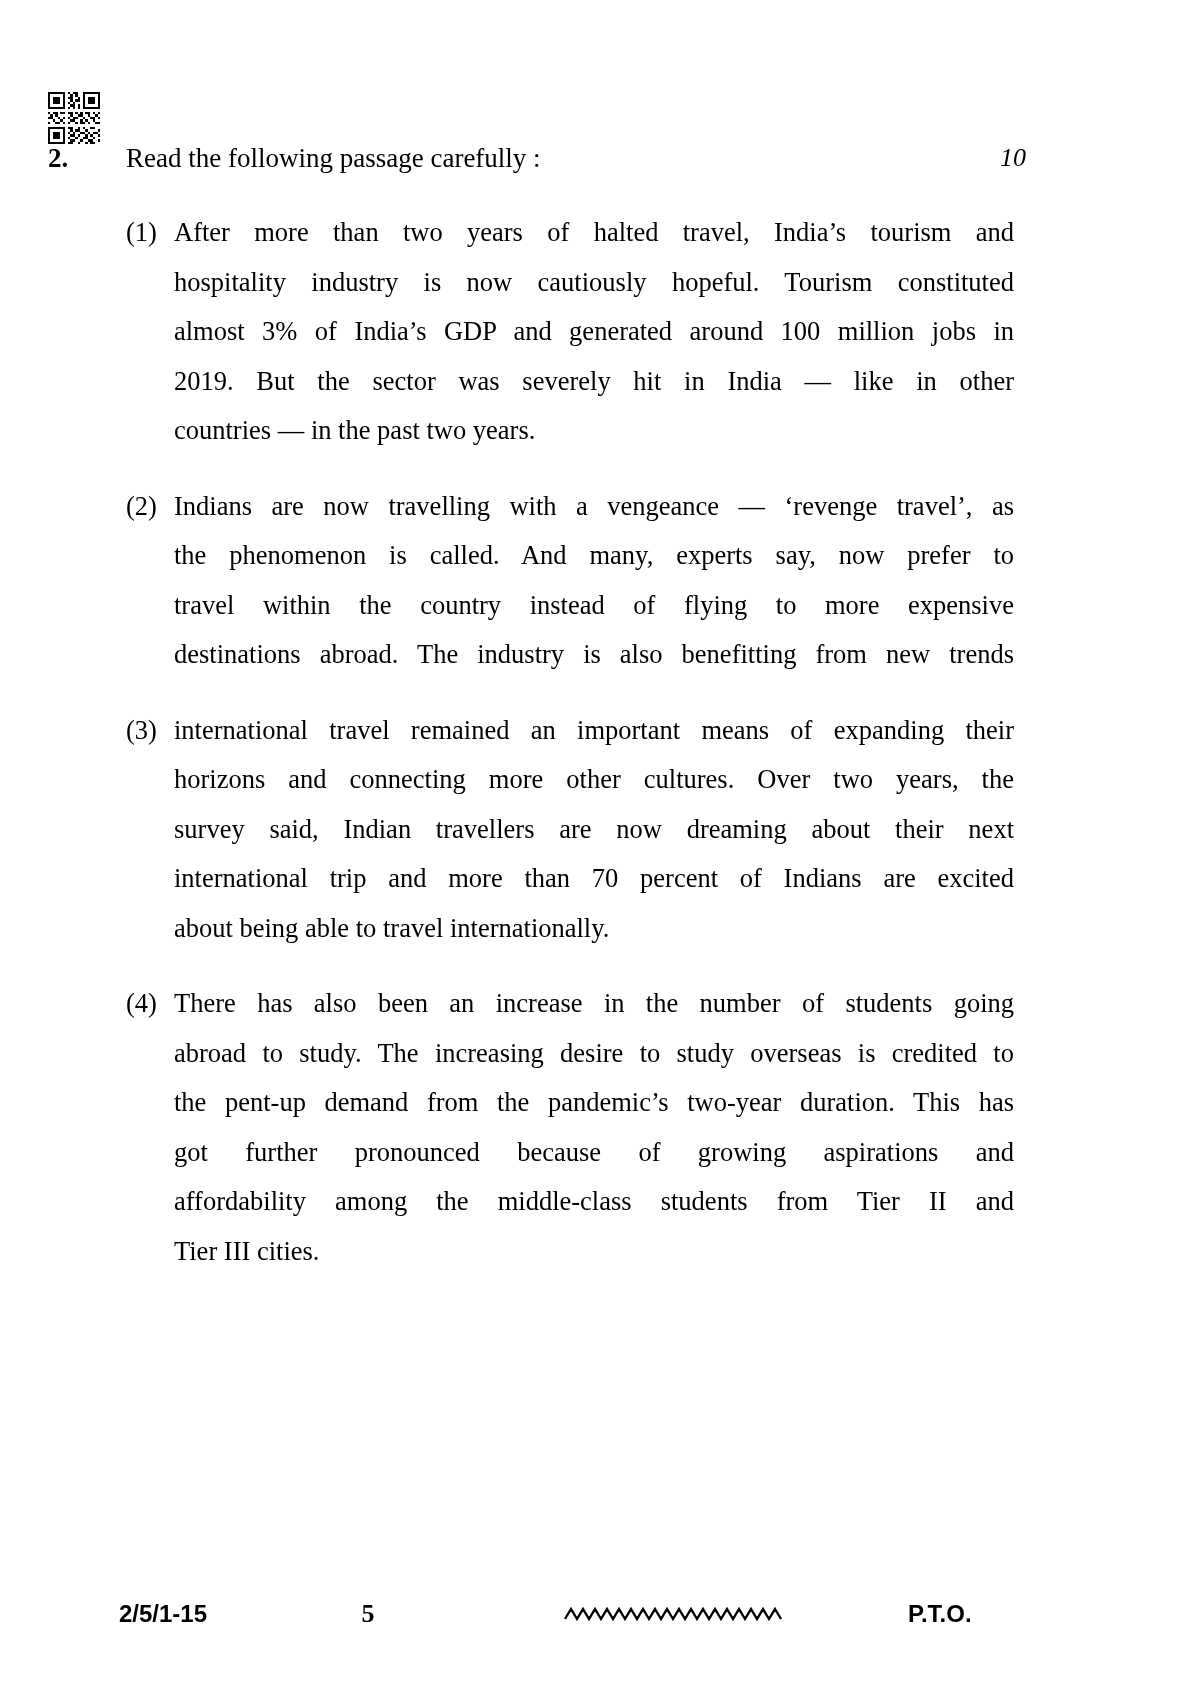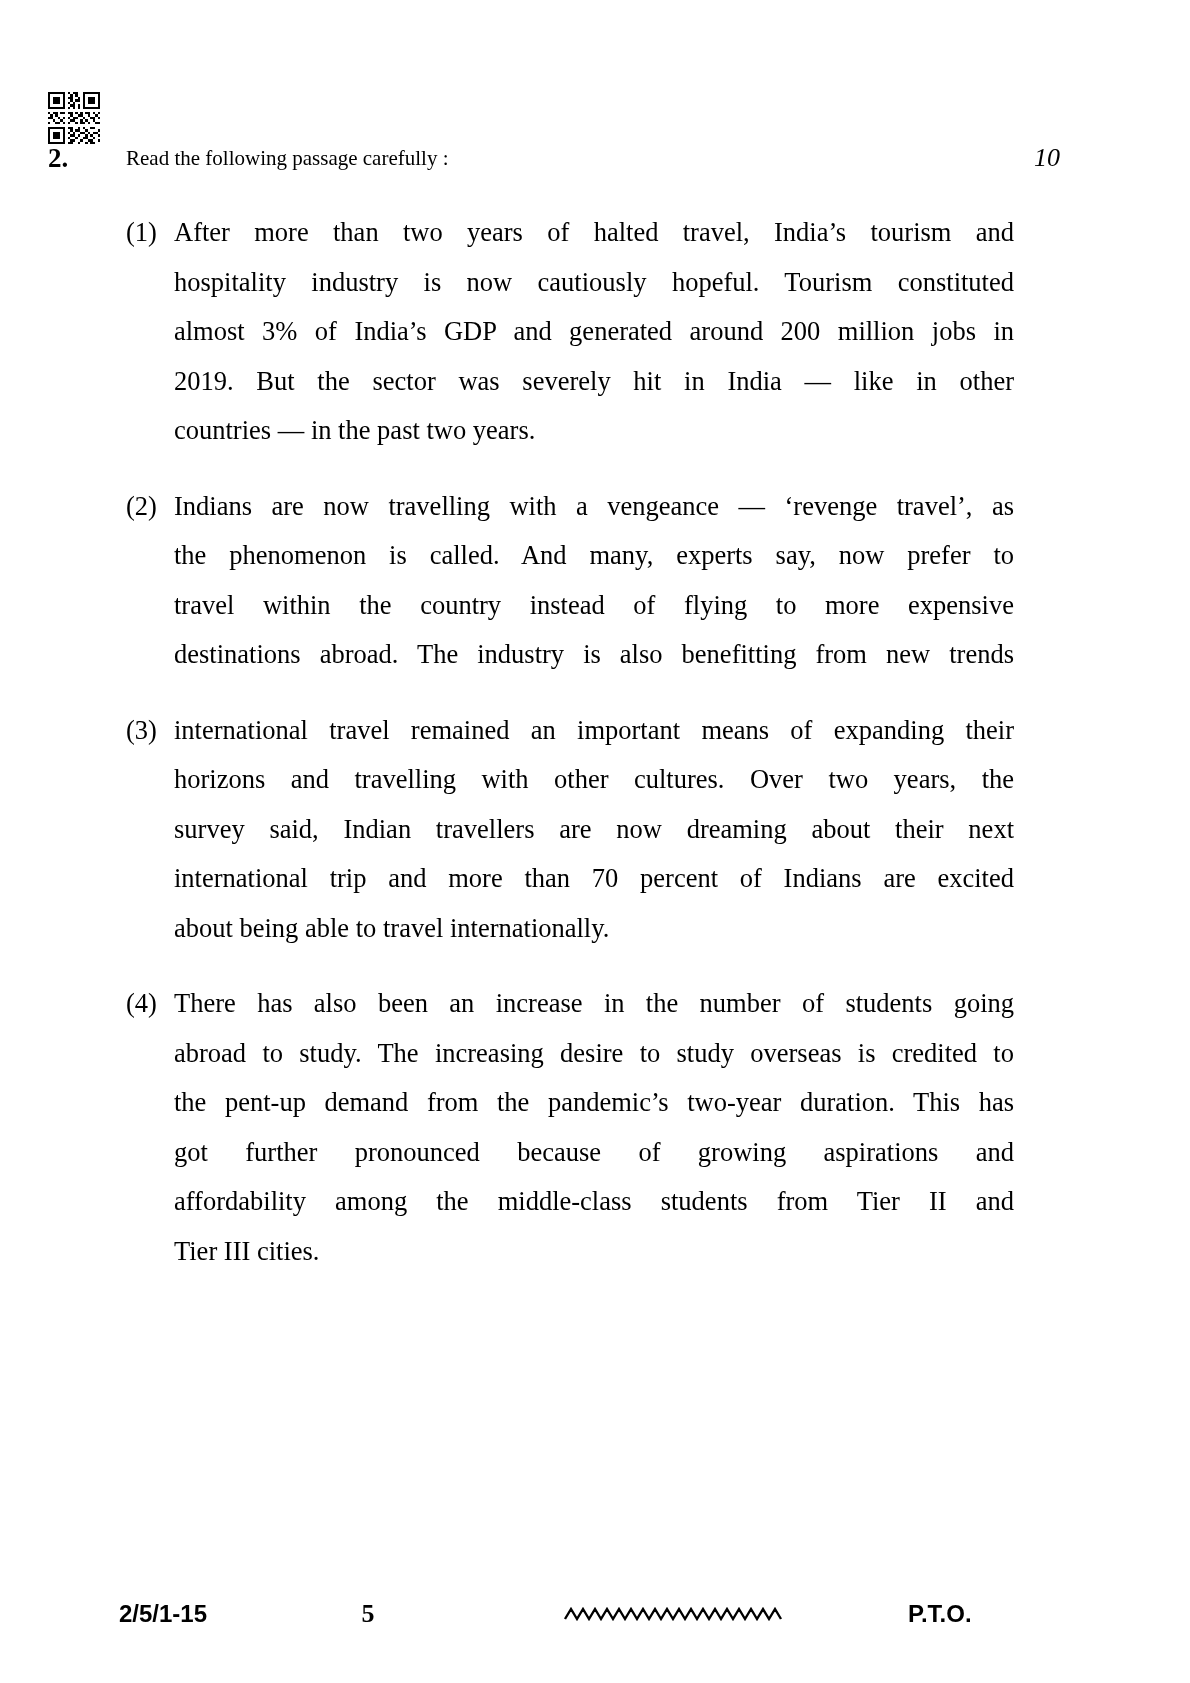--- a/index.html
+++ b/index.html
@@ -43,29 +43,29 @@
   }
   .q-num {
     width: 78px;
     flex: 0 0 78px;
     font-weight: bold;
     font-size: 27px;
     line-height: 40px;
   }
   .q-text {
     flex: 1 1 auto;
-    font-size: 21px;
+    font-size: 27px;
     line-height: 40px;
   }
   .q-marks {
     flex: 0 0 auto;
     font-style: italic;
     font-size: 26px;
     line-height: 40px;
-    text-align: right;
+    text-align: left;
     width: 60px;
   }
 
   
   .passage {
     position: absolute;
     left: 126px;
     top: 208px;
     width: 888px;
   }
@@ -251,41 +251,41 @@
     <div class="q-marks">10</div>
   </div>
 
   <div class="passage">
 
     <div class="para">
       <div class="para-num">(1)</div>
       <div class="para-body">
         <span class="line">After more than two years of halted travel, India’s tourism and</span>
         <span class="line">hospitality industry is now cautiously hopeful. Tourism constituted</span>
-        <span class="line">almost 3% of India’s GDP and generated around 200 million jobs in</span>
+        <span class="line">almost 3% of India’s GDP and generated around 100 million jobs in</span>
         <span class="line">2019. But the sector was severely hit in India — like in other</span>
         <span class="line last">countries — in the past two years.</span>
       </div>
     </div>
 
     <div class="para">
       <div class="para-num">(2)</div>
       <div class="para-body">
         <span class="line">Indians are now travelling with a vengeance — ‘revenge travel’, as</span>
         <span class="line">the phenomenon is called. And many, experts say, now prefer to</span>
         <span class="line">travel within the country instead of flying to more expensive</span>
         <span class="line">destinations abroad. The industry is also benefitting from new trends</span>
       </div>
     </div>
 
     <div class="para">
       <div class="para-num">(3)</div>
       <div class="para-body">
         <span class="line">international travel remained an important means of expanding their</span>
-        <span class="line">horizons and travelling with other cultures. Over two years, the</span>
+        <span class="line">horizons and connecting more other cultures. Over two years, the</span>
         <span class="line">survey said, Indian travellers are now dreaming about their next</span>
         <span class="line">international trip and more than 70 percent of Indians are excited</span>
         <span class="line last">about being able to travel internationally.</span>
       </div>
     </div>
 
     <div class="para">
       <div class="para-num">(4)</div>
       <div class="para-body">
         <span class="line">There has also been an increase in the number of students going</span>

